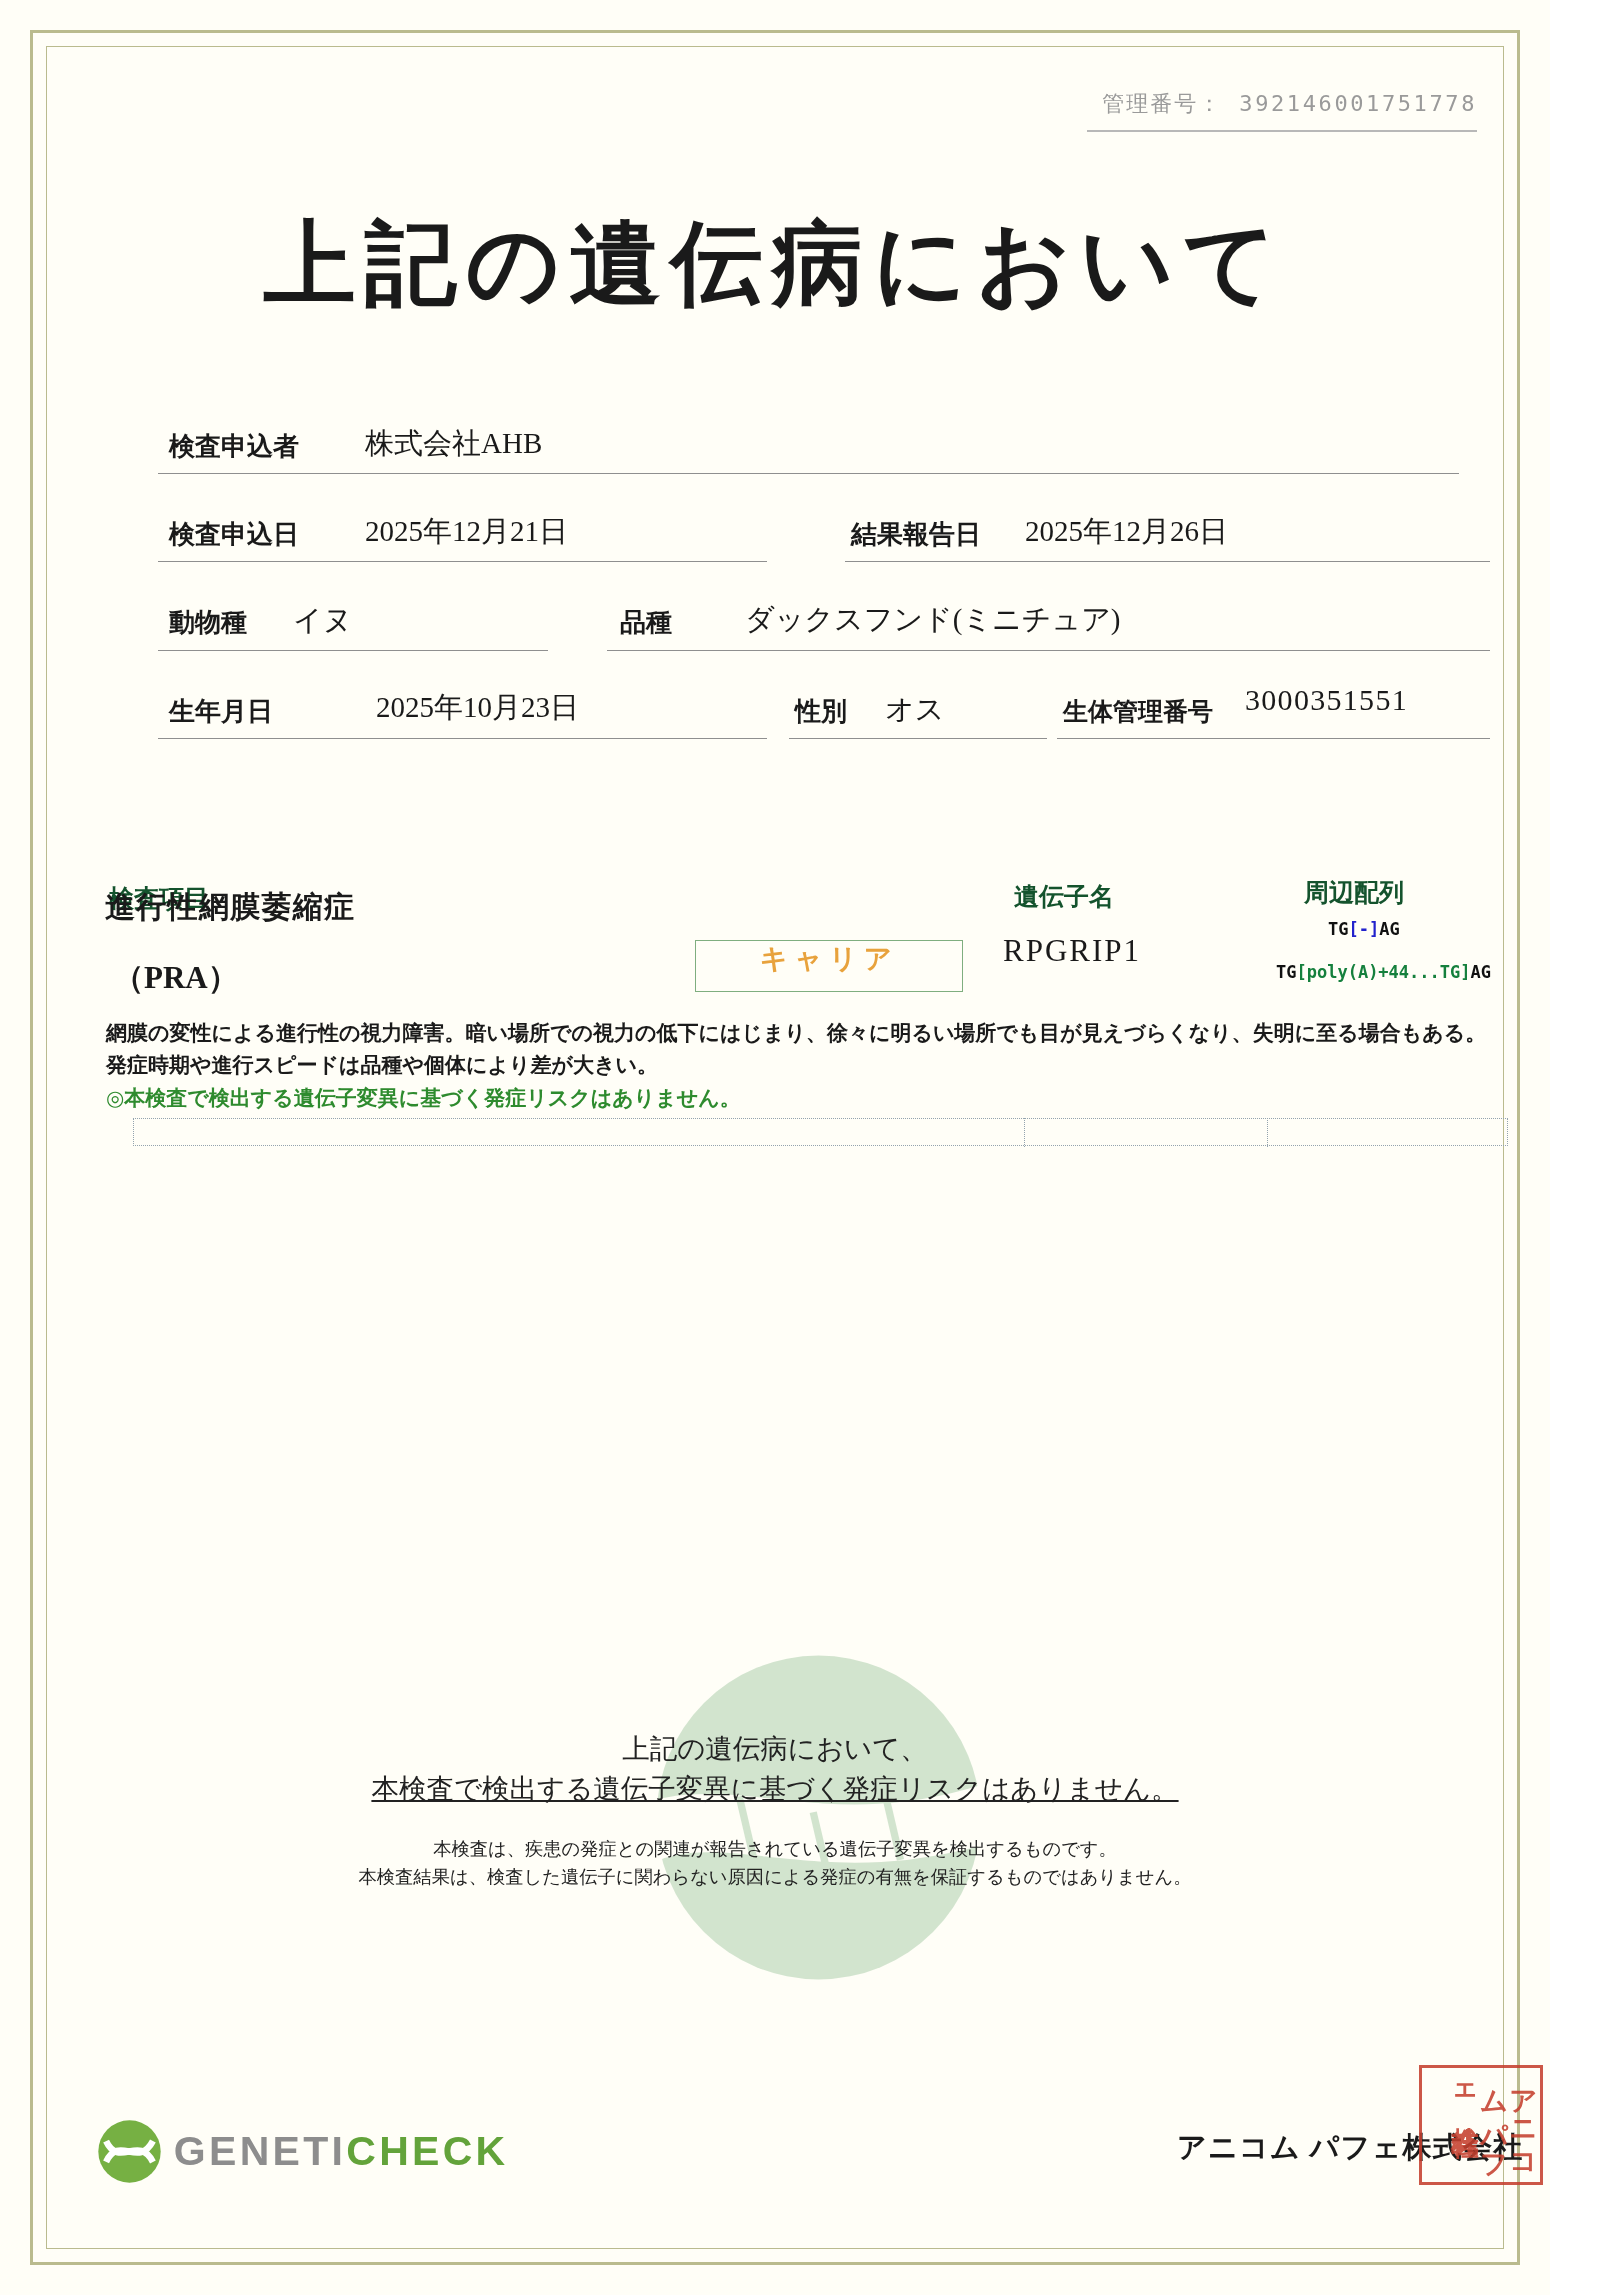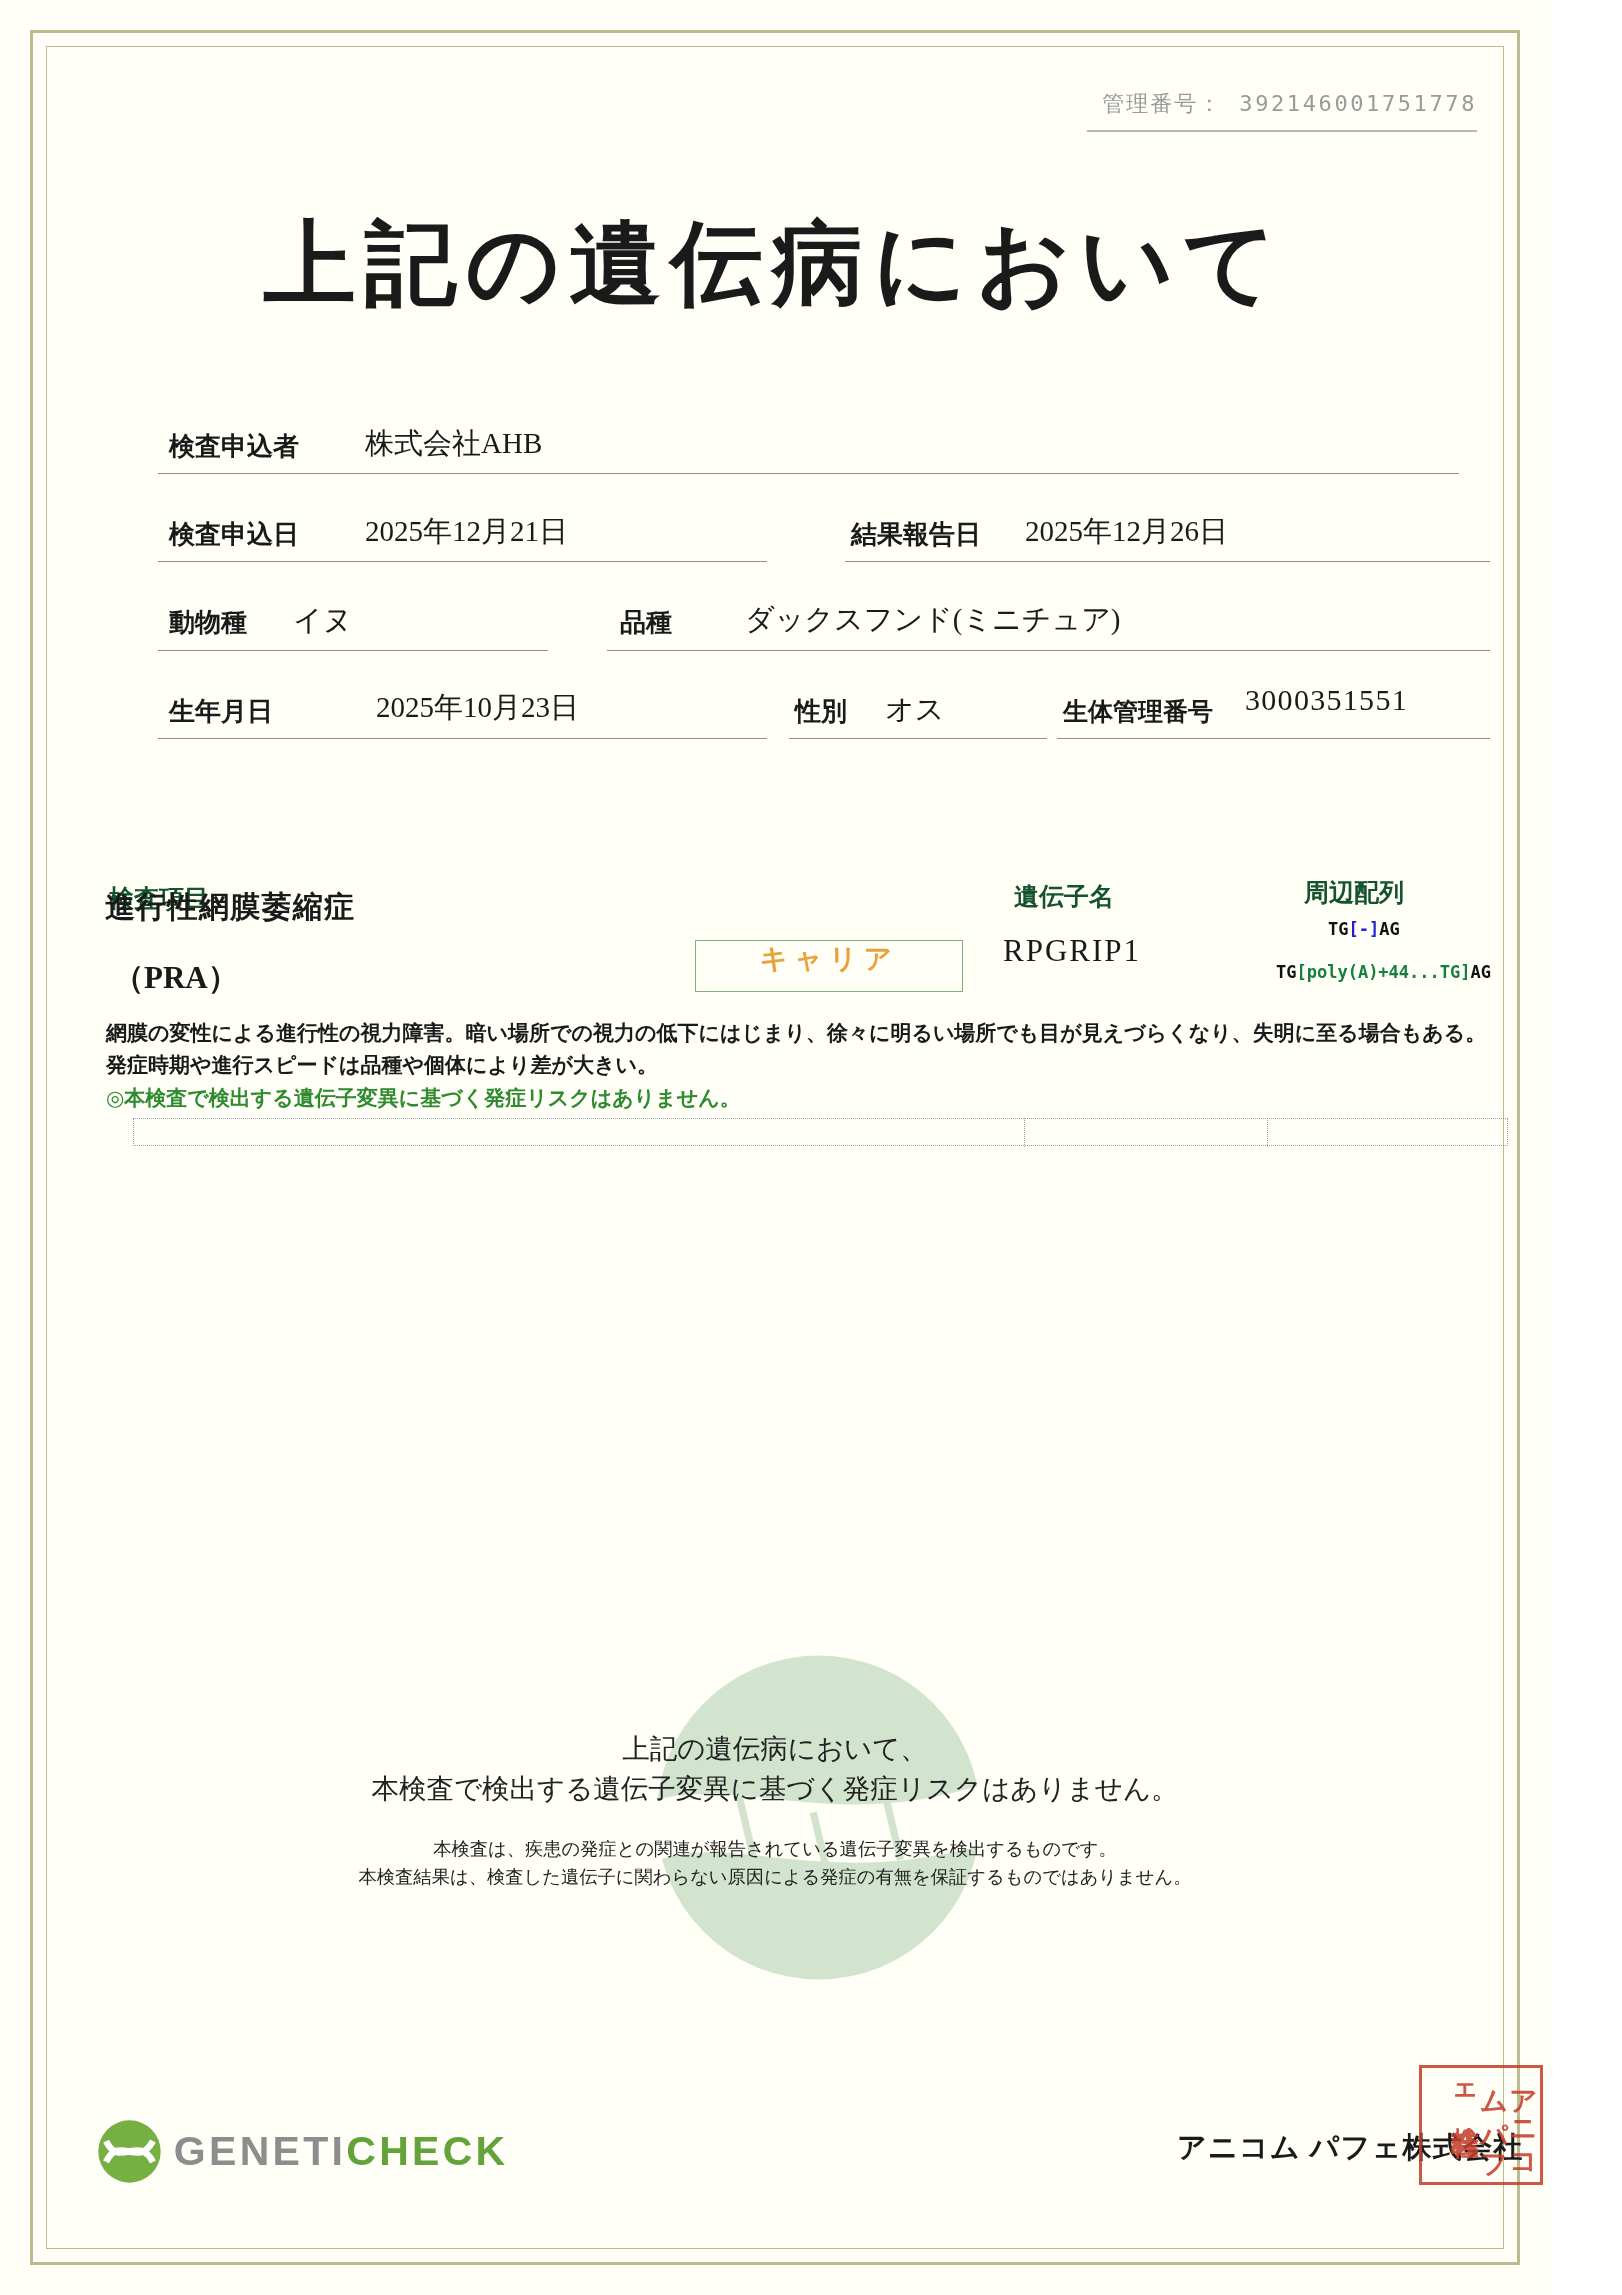--- a/index.html
+++ b/index.html
@@ -42,21 +42,21 @@
 
   .dotted-box { position:absolute; top:1118px; left:133px; width:1373px; height:26px; border:1.3px dotted #93a3ae; }
   .dotted-v { position:absolute; top:-1.3px; height:29px; border-left:1.3px dotted #93a3ae; }
   .dotted-v.v1 { left:890px; }
   .dotted-v.v2 { left:1133px; }
 
   .watermark { position:absolute; top:1639px; left:640px; width:357px; height:357px; opacity:0.5; }
 
   .sum { position:absolute; left:0; width:100%; text-align:center; font-family:"Liberation Sans","DejaVu Sans",sans-serif; color:#222; }
   .sum1 { top:1731px; font-size:27.5px; }
-  .sum2 { top:1771px; font-size:27.5px; }
+  .sum2 { top:1771px; font-size:27.5px;text-decoration:underline; }
   .note1 { top:1836px; font-size:18.3px; }
   .note2 { top:1864px; font-size:18.3px; }
 
   .logo { position:absolute; top:2119px; left:97px; display:flex; align-items:center; }
   .logo-mark { width:65px; height:65px; }
   .logo-text { font-family:"Liberation Sans","DejaVu Sans",sans-serif; font-size:41px; font-weight:bold; letter-spacing:3.3px; margin-left:11.8px; }
   .logo-gray  { color:#8d8d8d; }
   .logo-green { color:#63a33a; }
 
   .company { position:absolute; top:2128px; left:1177px; font-size:29px; font-weight:bold; letter-spacing:1.3px; }

